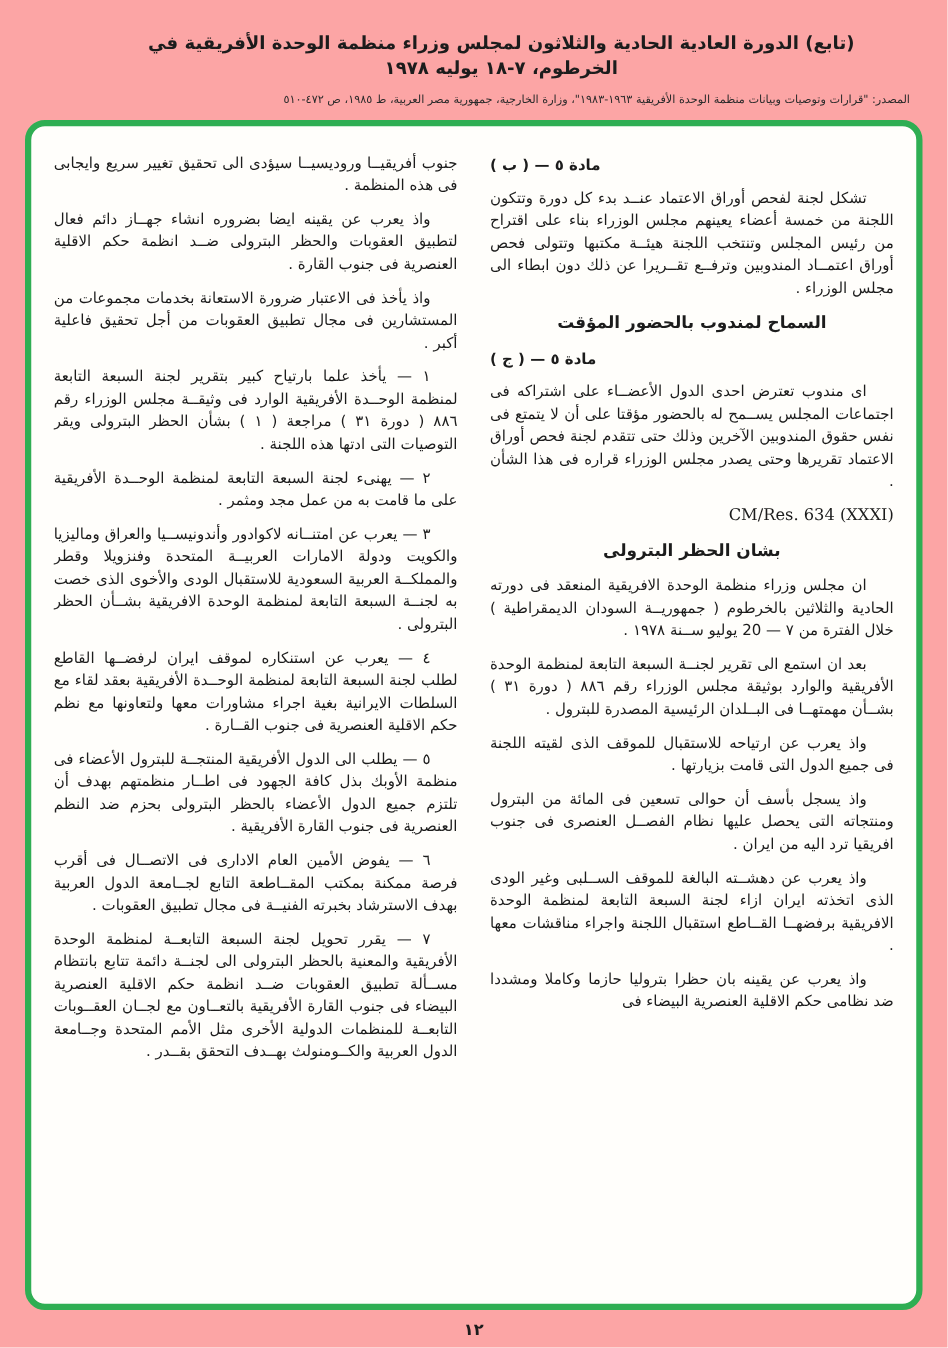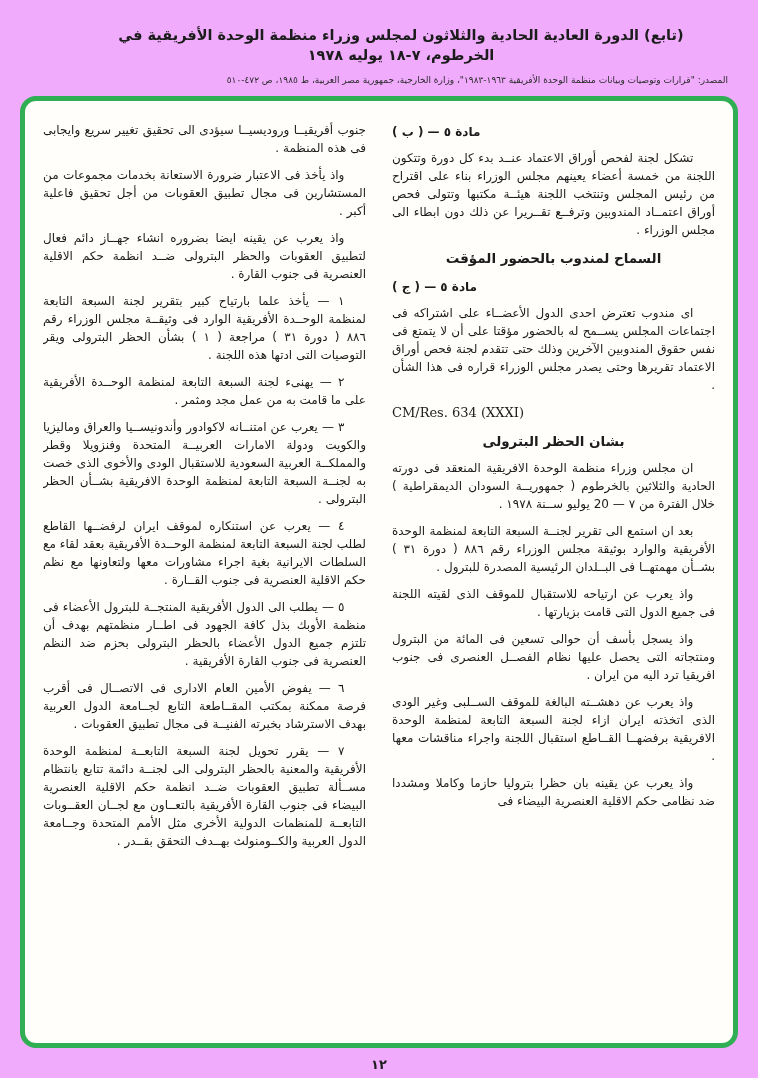--- a/index.html
+++ b/index.html
@@ -7,21 +7,21 @@
   body {
     width: 758px; height: 1078px;
     background: #ffffff;
     font-family: "DejaVu Sans", sans-serif;
     color: #1c1c1c;
   }
   .page {
     position: relative;
     width: 758px; height: 1078px;
     overflow: hidden;
-    background: #f0abfc;
+    background: #fca5a5;
     padding-left: 44px;
   }
   .doc-header {
     direction: rtl;
     text-align: center;
     font-weight: bold;
     font-size: 14.5px;
     line-height: 1.35;
     padding: 26px 40px 0 40px;
   }
@@ -68,21 +68,21 @@
   .col p.cont { text-indent: 0; }
   .col h3 {
     text-align: center;
     font-size: 13.5px;
     font-weight: bold;
     margin: 4px 0 10px 0;
   }
   .col h3.tight { margin: 2px 0 8px 0; }
   .col p.ref {
     direction: ltr;
-    text-align: left;
+    text-align: right;
     text-indent: 0;
     font-family: "DejaVu Serif", serif;
     font-size: 13px;
     margin: 8px 0 8px 0;
   }
   .page-num {
     position: absolute;
     left: 0; right: 0;
     bottom: 6px;
     text-align: center;
@@ -117,22 +117,22 @@
         <p>ان مجلس وزراء منظمة الوحدة الافريقية المنعقد فى دورته الحادية والثلاثين بالخرطوم ( جمهوريــة السودان الديمقراطية ) خلال الفترة من ٧ — 20 يوليو ســنة ١٩٧٨ .</p>
         <p>بعد ان استمع الى تقرير لجنــة السبعة التابعة لمنظمة الوحدة الأفريقية والوارد بوثيقة مجلس الوزراء رقم ٨٨٦ ( دورة ٣١ ) بشــأن مهمتهــا فى البــلدان الرئيسية المصدرة للبترول .</p>
         <p>واذ يعرب عن ارتياحه للاستقبال للموقف الذى لقيته اللجنة فى جميع الدول التى قامت بزيارتها .</p>
         <p>واذ يسجل بأسف أن حوالى تسعين فى المائة من البترول ومنتجاته التى يحصل عليها نظام الفصــل العنصرى فى جنوب افريقيا ترد اليه من ايران .</p>
         <p>واذ يعرب عن دهشــته البالغة للموقف الســلبى وغير الودى الذى اتخذته ايران ازاء لجنة السبعة التابعة لمنظمة الوحدة الافريقية برفضهــا القــاطع استقبال اللجنة واجراء مناقشات معها .</p>
         <p>واذ يعرب عن يقينه بان حظرا بتروليا حازما وكاملا ومشددا ضد نظامى حكم الاقلية العنصرية البيضاء فى</p>
       </div>
 
       <div class="col">
         <p class="cont">جنوب أفريقيــا وروديسيــا سيؤدى الى تحقيق تغيير سريع وايجابى فى هذه المنظمة .</p>
+        <p>واذ يعرب عن يقينه ايضا بضروره انشاء جهــاز دائم فعال لتطبيق العقوبات والحظر البترولى ضــد انظمة حكم الاقلية العنصرية فى جنوب القارة .</p>
         <p>واذ يأخذ فى الاعتبار ضرورة الاستعانة بخدمات مجموعات من المستشارين فى مجال تطبيق العقوبات من أجل تحقيق فاعلية أكبر .</p>
-        <p>واذ يعرب عن يقينه ايضا بضروره انشاء جهــاز دائم فعال لتطبيق العقوبات والحظر البترولى ضــد انظمة حكم الاقلية العنصرية فى جنوب القارة .</p>
         <p>١ — يأخذ علما بارتياح كبير بتقرير لجنة السبعة التابعة لمنظمة الوحــدة الأفريقية الوارد فى وثيقــة مجلس الوزراء رقم ٨٨٦ ( دورة ٣١ ) مراجعة ( ١ ) بشأن الحظر البترولى ويقر التوصيات التى ادتها هذه اللجنة .</p>
         <p>٢ — يهنىء لجنة السبعة التابعة لمنظمة الوحــدة الأفريقية على ما قامت به من عمل مجد ومثمر .</p>
         <p>٣ — يعرب عن امتنــانه لاكوادور وأندونيســيا والعراق وماليزيا والكويت ودولة الامارات العربيــة المتحدة وفنزويلا وقطر والمملكــة العربية السعودية للاستقبال الودى والأخوى الذى خصت به لجنــة السبعة التابعة لمنظمة الوحدة الافريقية بشــأن الحظر البترولى .</p>
         <p>٤ — يعرب عن استنكاره لموقف ايران لرفضــها القاطع لطلب لجنة السبعة التابعة لمنظمة الوحــدة الأفريقية بعقد لقاء مع السلطات الايرانية بغية اجراء مشاورات معها ولتعاونها مع نظم حكم الاقلية العنصرية فى جنوب القــارة .</p>
         <p>٥ — يطلب الى الدول الأفريقية المنتجــة للبترول الأعضاء فى منظمة الأوبك بذل كافة الجهود فى اطــار منظمتهم بهدف أن تلتزم جميع الدول الأعضاء بالحظر البترولى بحزم ضد النظم العنصرية فى جنوب القارة الأفريقية .</p>
         <p>٦ — يفوض الأمين العام الادارى فى الاتصــال فى أقرب فرصة ممكنة بمكتب المقــاطعة التابع لجــامعة الدول العربية بهدف الاسترشاد بخبرته الفنيــة فى مجال تطبيق العقوبات .</p>
         <p>٧ — يقرر تحويل لجنة السبعة التابعــة لمنظمة الوحدة الأفريقية والمعنية بالحظر البترولى الى لجنــة دائمة تتابع بانتظام مســألة تطبيق العقوبات ضــد انظمة حكم الاقلية العنصرية البيضاء فى جنوب القارة الأفريقية بالتعــاون مع لجــان العقــوبات التابعــة للمنظمات الدولية الأخرى مثل الأمم المتحدة وجــامعة الدول العربية والكــومنولث بهــدف التحقق بقــدر .</p>
       </div>
 
     </div>

